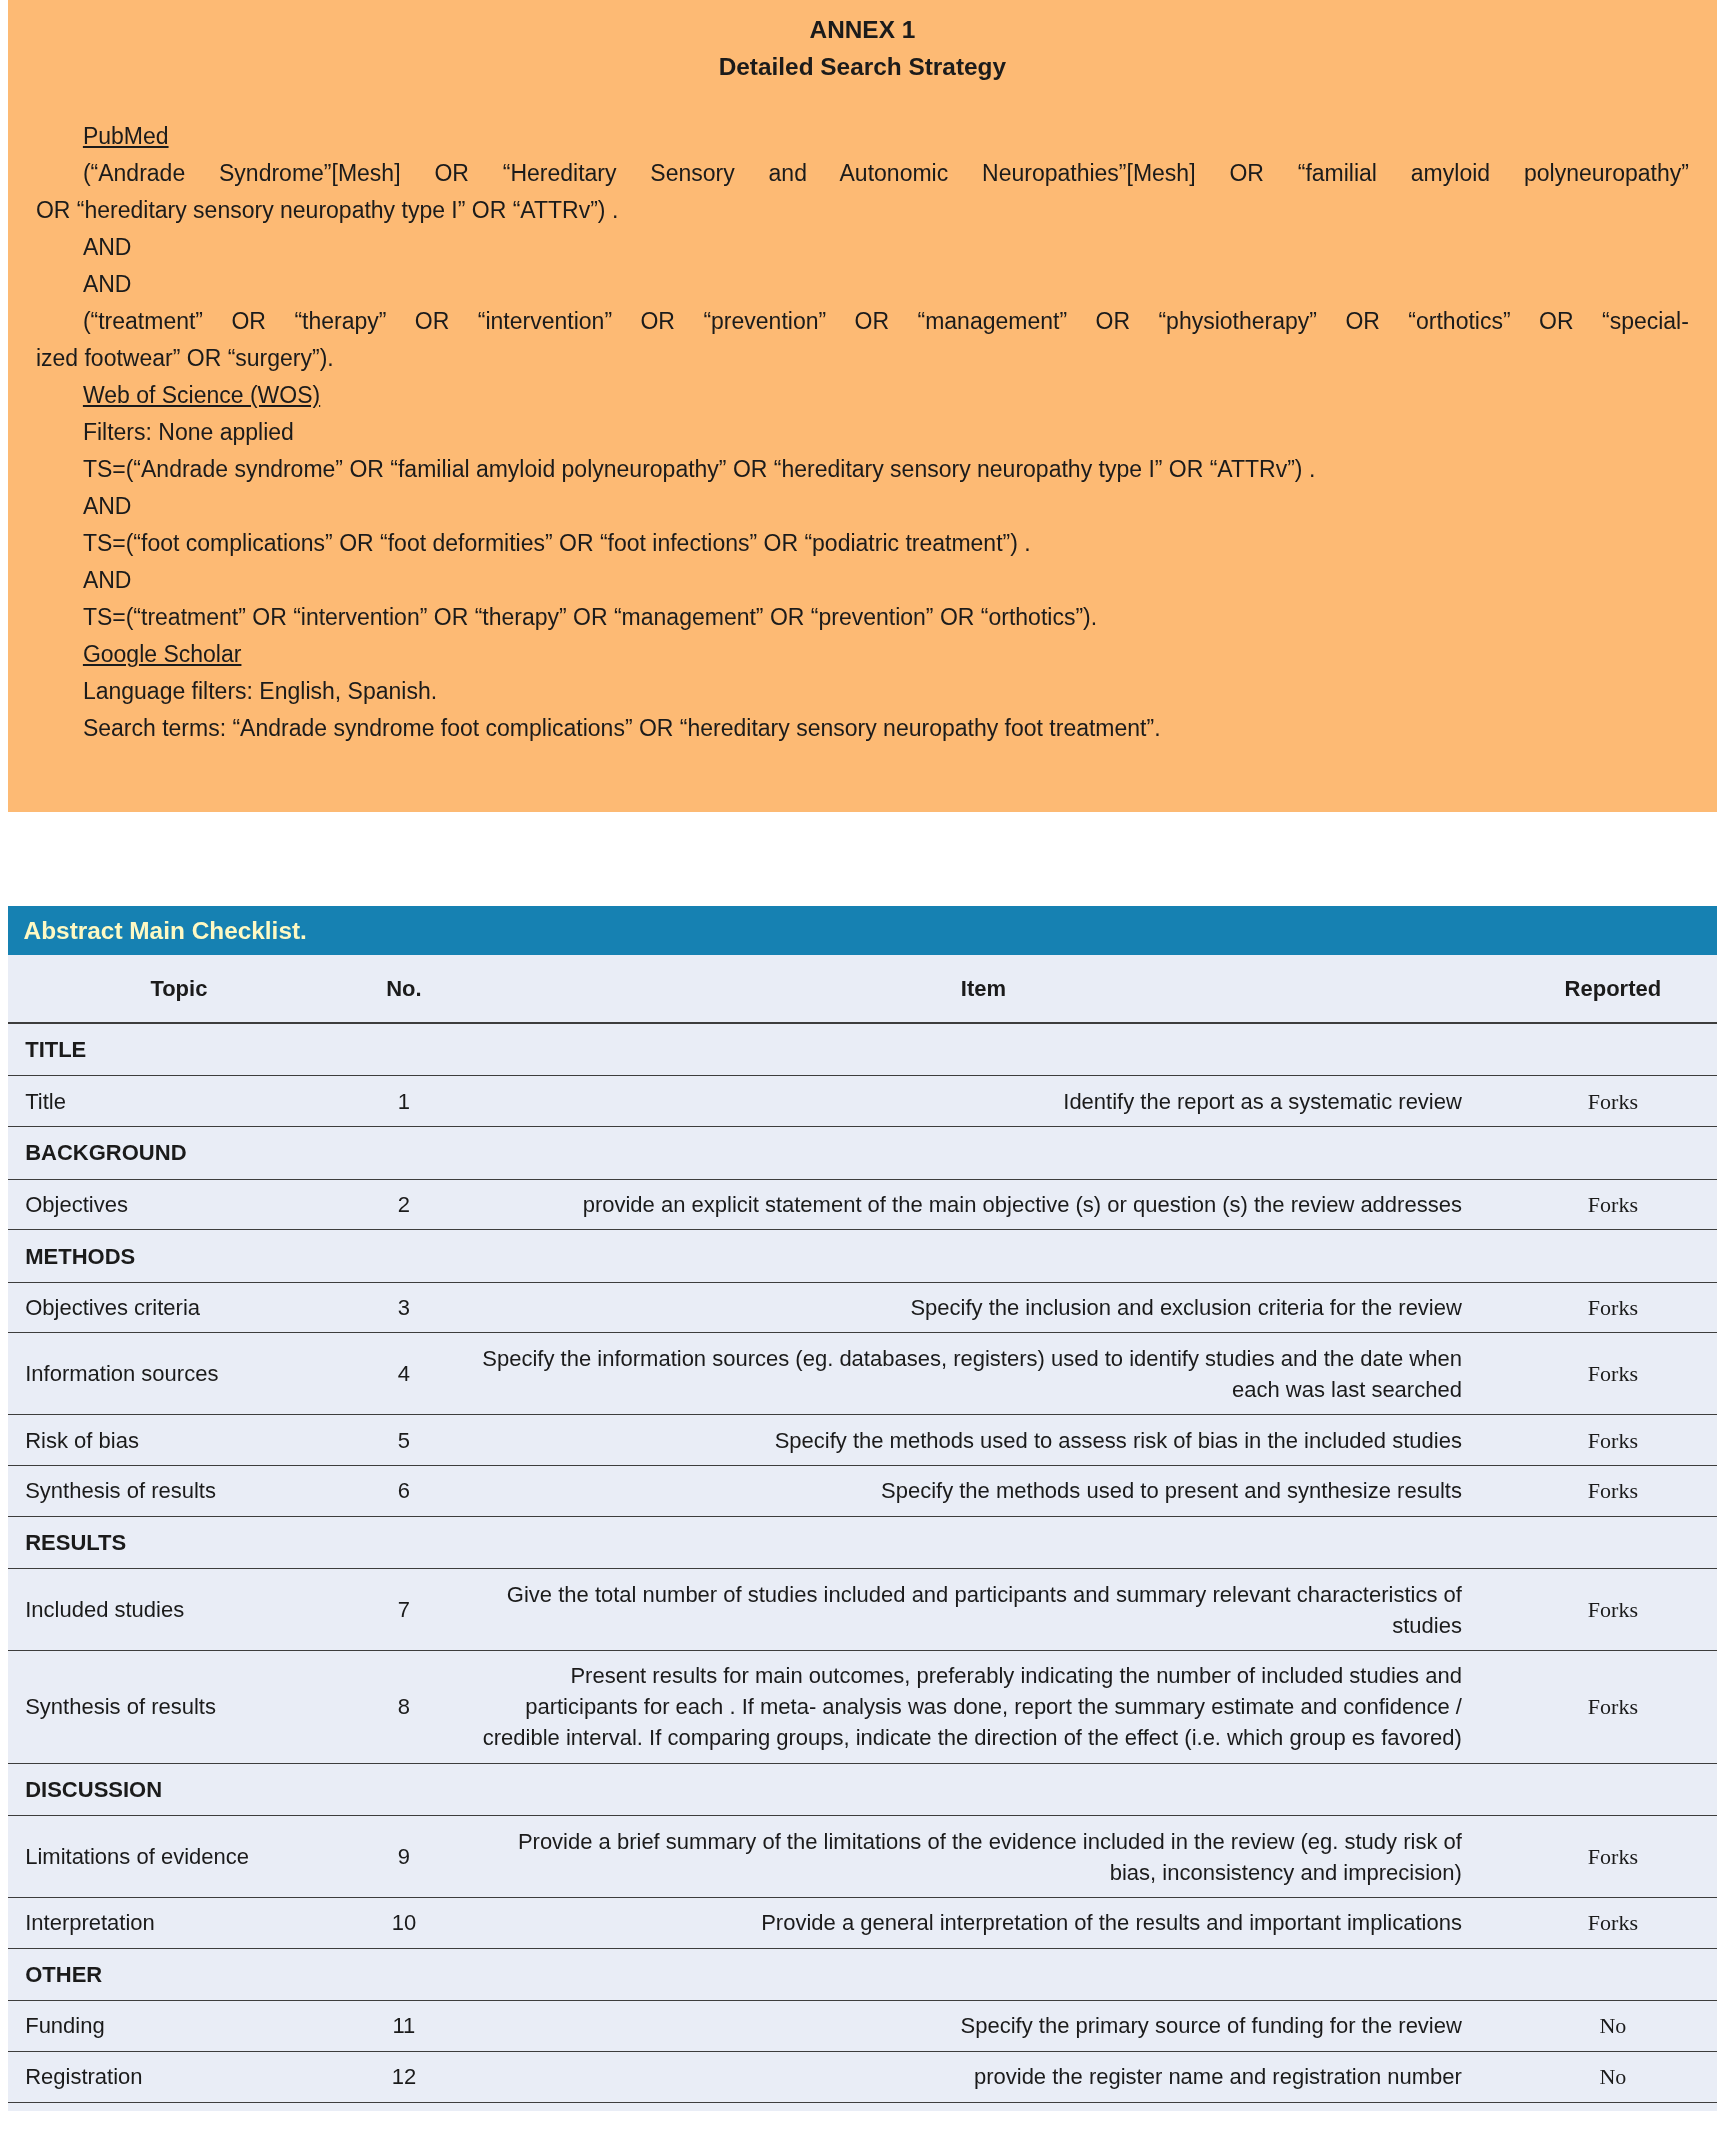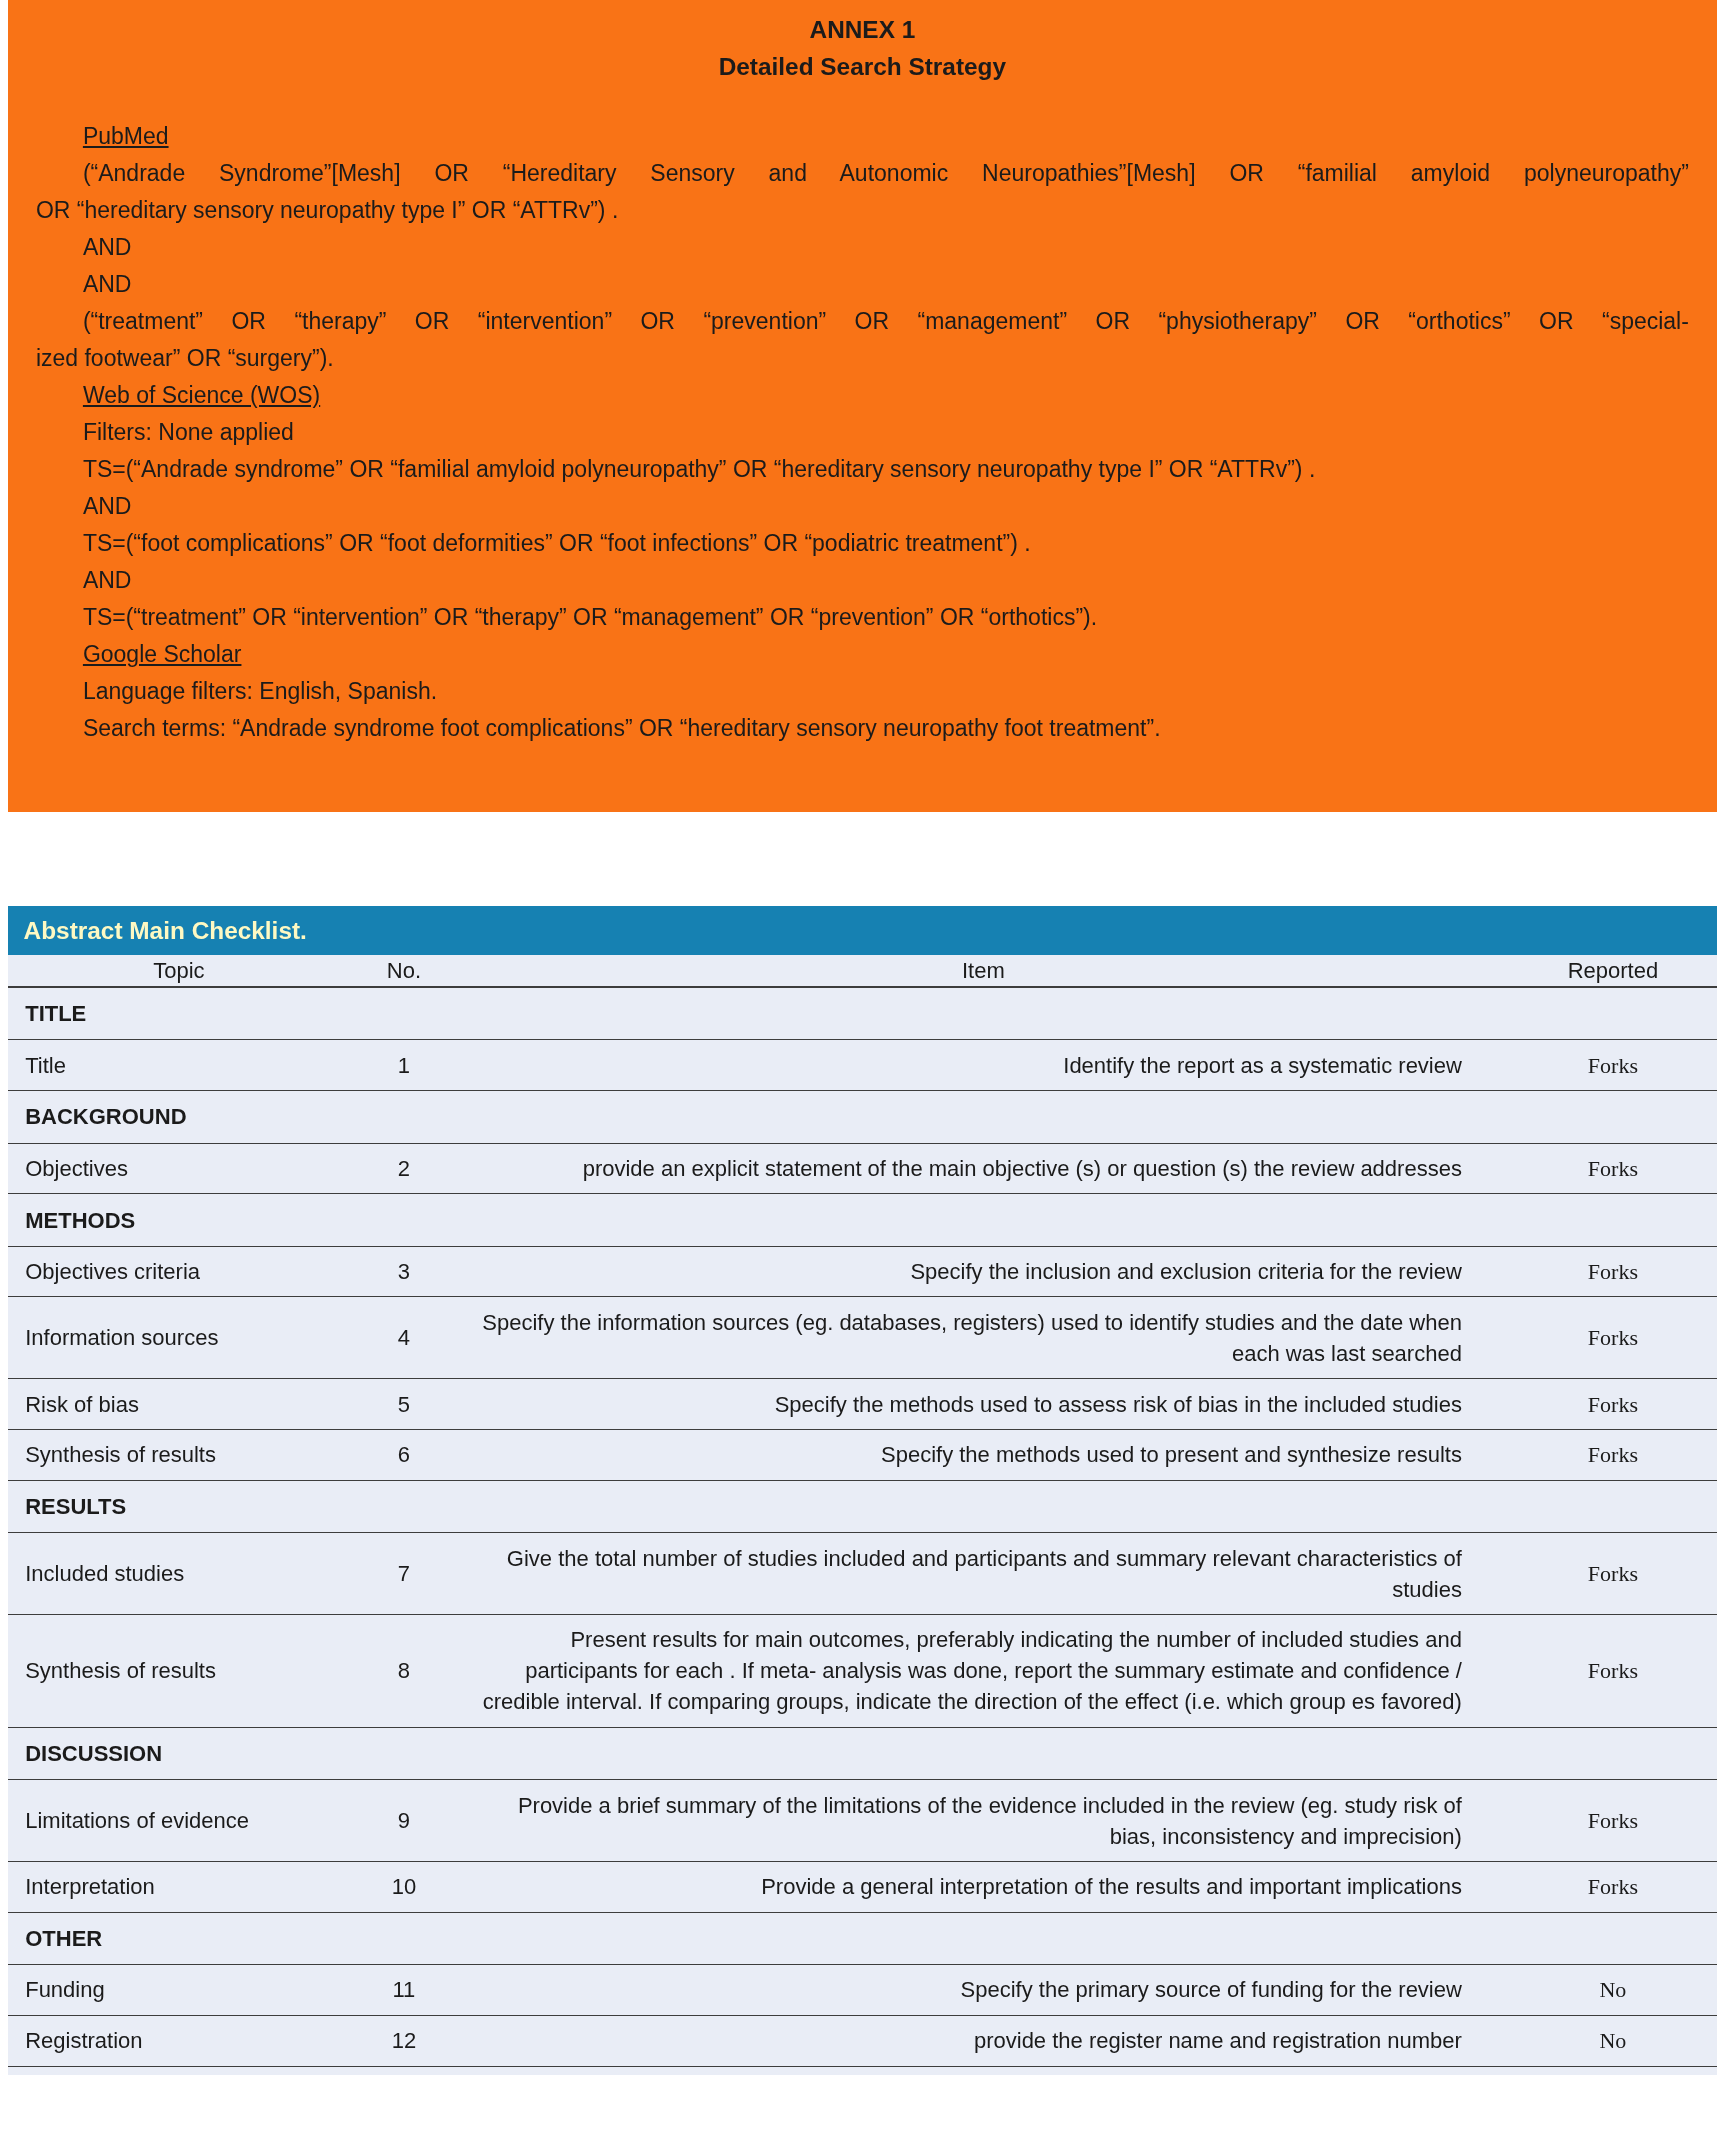--- a/index.html
+++ b/index.html
@@ -10,21 +10,21 @@
     overflow:hidden;
     background:#ffffff;
     font-family:"Liberation Sans", sans-serif;
     color:#1b1b1b;
   }
   
   .panel{
     position:absolute;
     left:7.9px; top:0;
     width:1709px; height:812px;
-    background:#f97316;
+    background:#fdba74;
     box-sizing:border-box;
     padding-top:11px;
   }
   .annex-title{
     text-align:center;
     font-weight:bold;
     font-size:24.4px;
     line-height:37px;
   }
   .annex-body{
@@ -62,22 +62,22 @@
   .checklist-table td{
     background:#e9edf6;
     font-size:22px;
     line-height:31px;
     padding:9.4px 0;
     vertical-align:middle;
     border-bottom:1.6px solid #3d3d3d;
     word-wrap:break-word;
   }
   .checklist-table thead th{
-    font-weight:normal;
-    padding:0 0;
+    font-weight:bold;
+    padding:18px 0;
     border-bottom:2.4px solid #3d3d3d;
   }
   td.c-topic{text-align:left;padding-left:17.3px;}
   td.c-no{text-align:center;}
   td.c-item{text-align:right;padding-left:19.7px;padding-right:47px;}
   td.c-reported{text-align:center;font-family:Liberation Serif, serif;}
   tr.section-row td{
     font-weight:bold;
     text-align:left;
     padding:10.2px 0 10.2px 17.3px;

